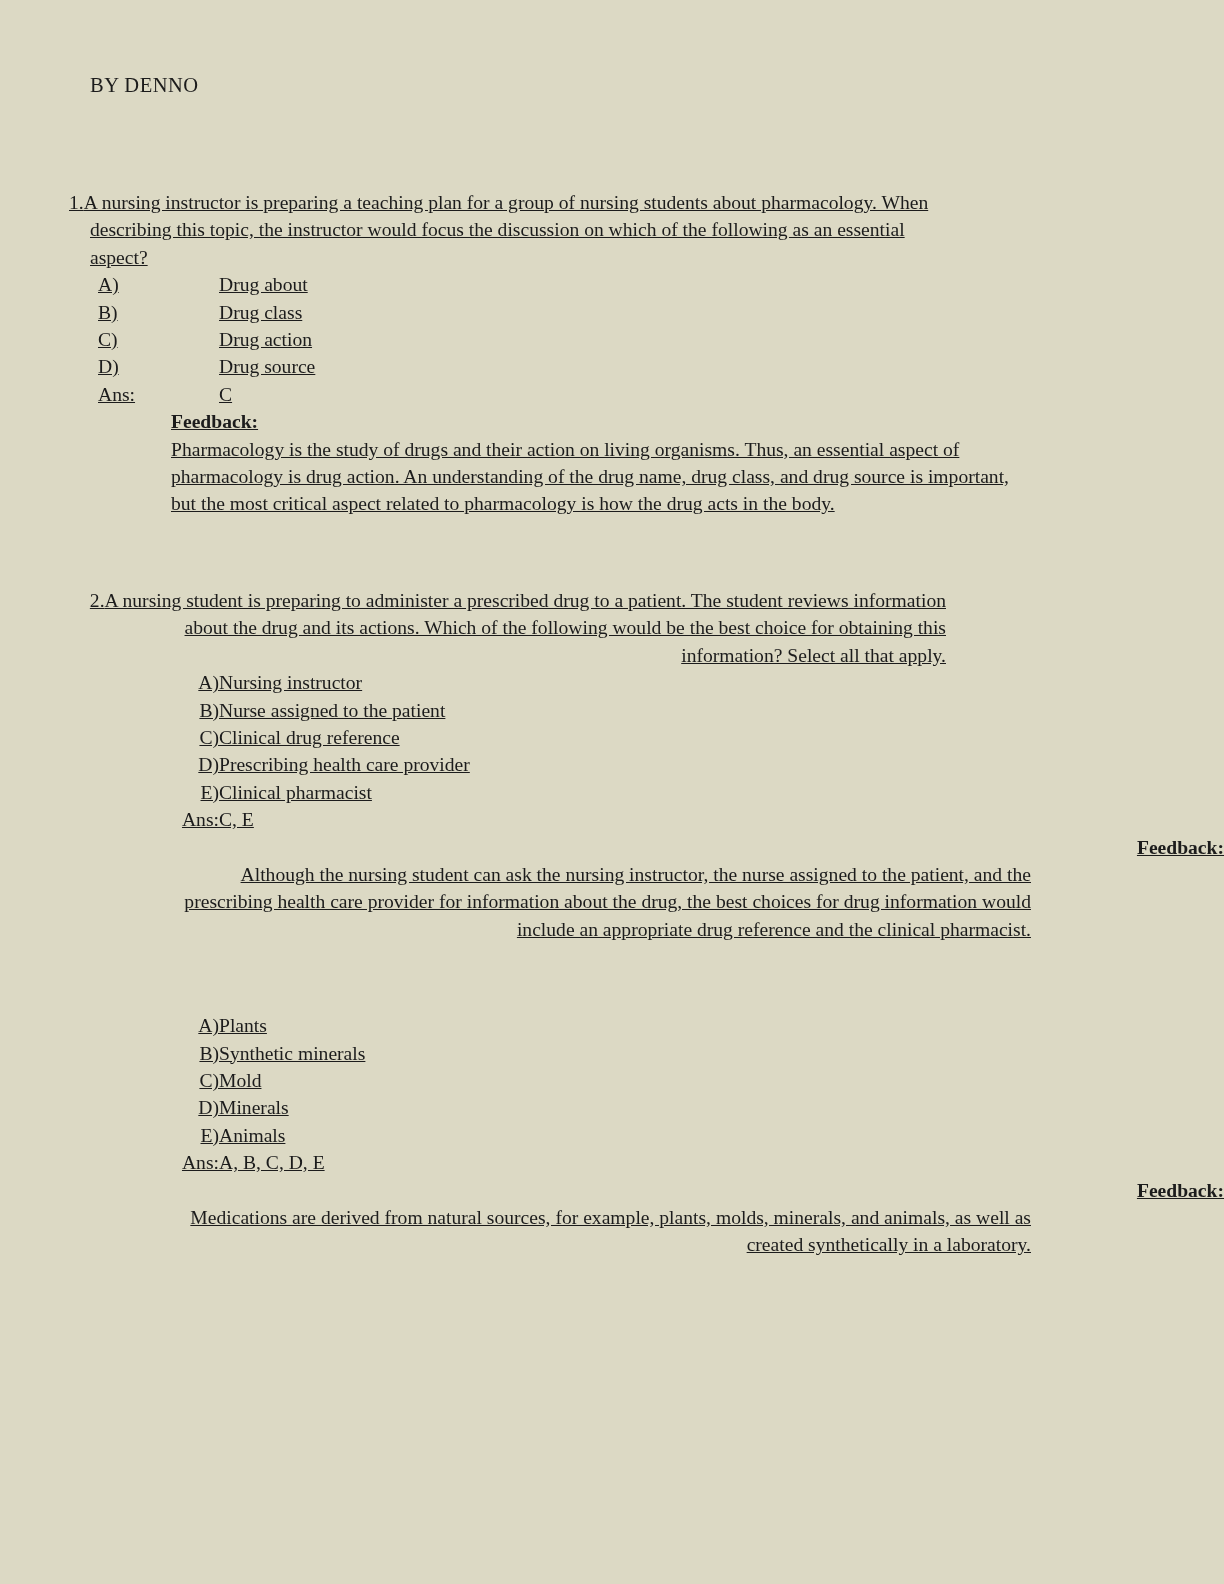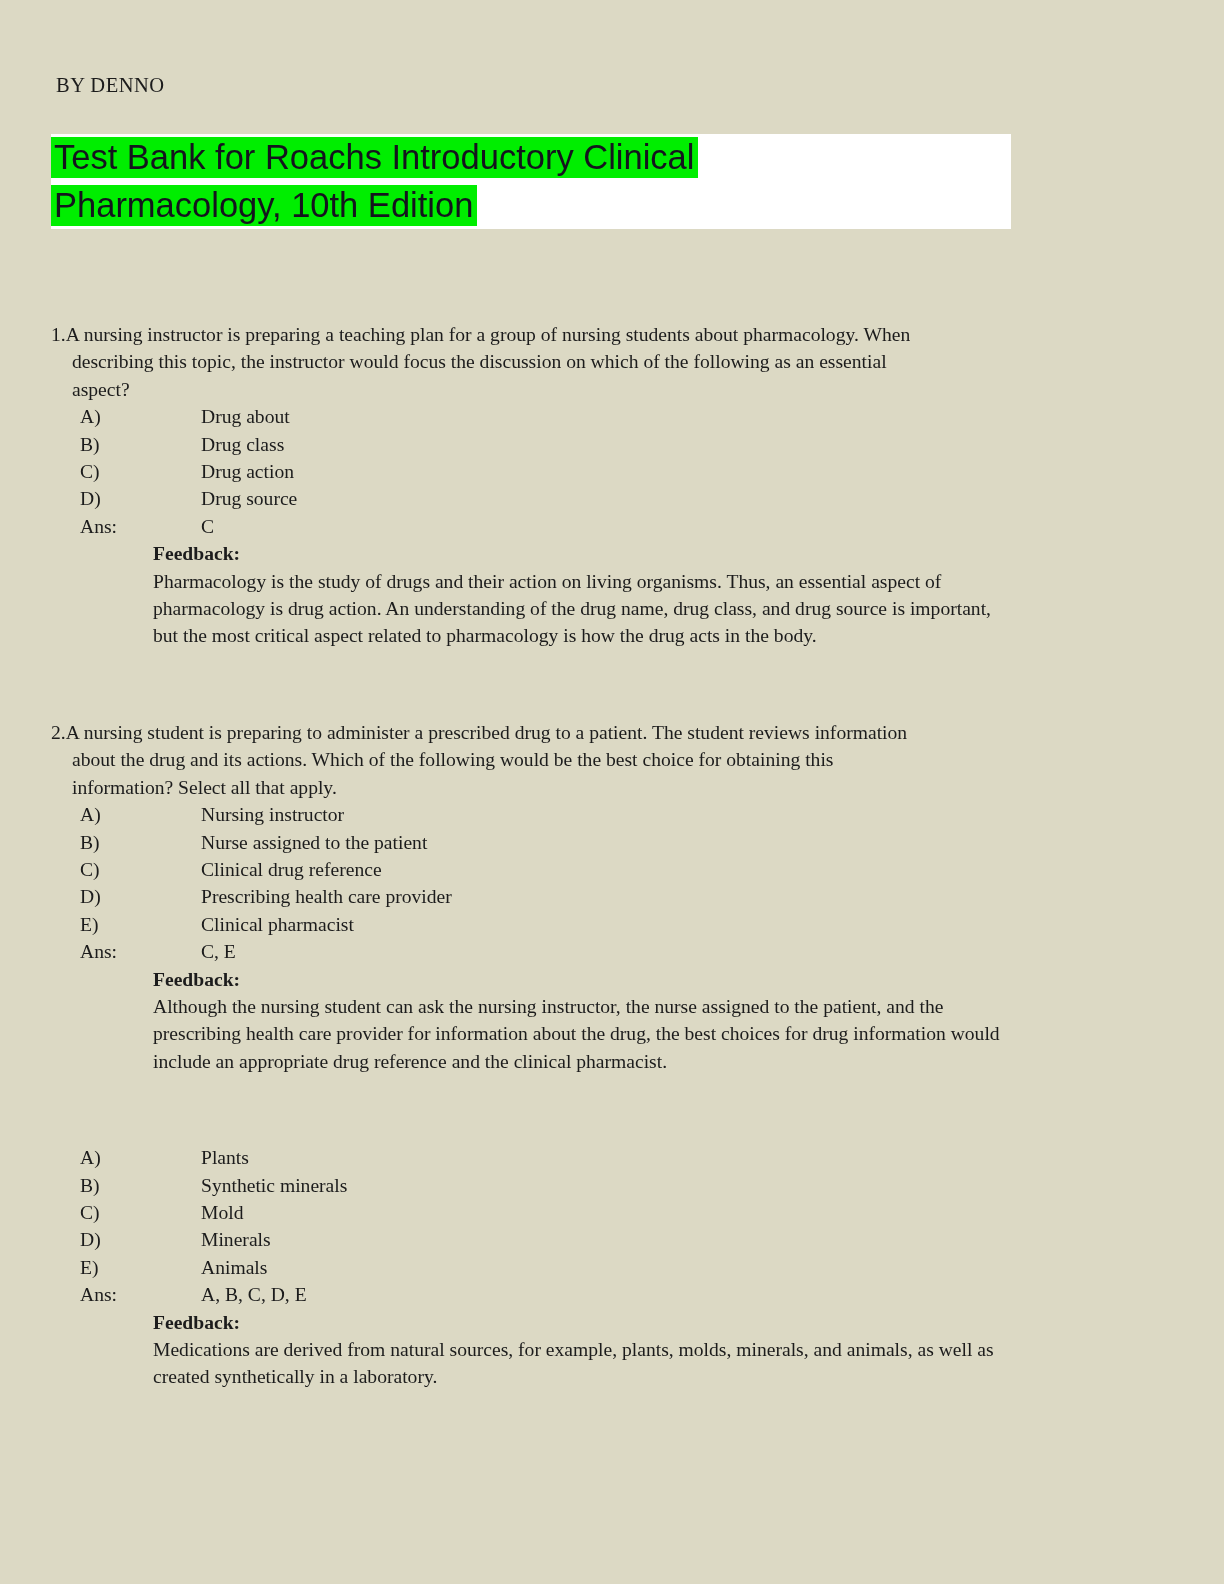--- a/index.html
+++ b/index.html
@@ -8,21 +8,21 @@
     height: 1584px;
     background: #dcd9c4;
     font-family: "Liberation Serif", serif;
     color: #1c1c1c;
     overflow: hidden;
   }
   .page {
     box-sizing: border-box;
     width: 1224px;
     height: 1584px;
-    padding: 73px 0 0 56px;
+    padding: 73px 0 0 90px;
   }
   .author {
     font-size: 20.5px;
     line-height: 24px;
     letter-spacing: 0.5px;
   }
   .title-box {
     margin: 37px 0 0 -5px;
     width: 960px;
     background: #ffffff;
@@ -30,27 +30,27 @@
     font-size: 34.5px;
     line-height: 47.5px;
     color: #14141d;
   }
   .title-line { display: block; }
   .hl {
     background: #00ee00;
     padding: 1px 4px 2px 3px;
     box-decoration-break: clone;
   }
-  .question-list { margin: 16px; }
+  .question-list { margin: 0; text-decoration: underline; }
   .question {
     font-size: 19.6px;
     line-height: 27.4px;
   }
   .q-first { margin-top: 92px; }
-  .question + .question { margin-top: 69px; }
+  .question + .question { margin-top: 69px; text-align: right; }
   .q-text {
     margin-left: 83px;
     text-indent: -21px;
     width: 856px;
   }
   .q-num { }
   .opt-row, .ans-row { display: flex; }
   .opt-letter, .ans-label {
     margin-left: 8px;
     width: 121px;
@@ -66,24 +66,20 @@
     width: 860px;
   }
 </style>
 </head>
 <body>
 
 <main class="page">
 
   <div class="author">BY DENNO</div>
 
-  <div class="title-box">
-    <span class="title-line"><span class="hl">Test Bank for Roachs Introductory Clinical</span></span>
-    <span class="title-line"><span class="hl">Pharmacology, 10th Edition</span></span>
-  </div>
 
   <div class="question-list">
   <section class="question q-first">
     <p class="q-text" style="margin:0;"><span class="q-num">1.</span><span>A nursing instructor is preparing a teaching plan for a group of nursing students about pharmacology. When describing this topic, the instructor would focus the discussion on which of the following as an essential aspect?</span></p>
     <div>
   <div class="opt-row">
     <span class="opt-letter">A)</span>
     <span class="opt-text">Drug about</span>
   </div>
 

